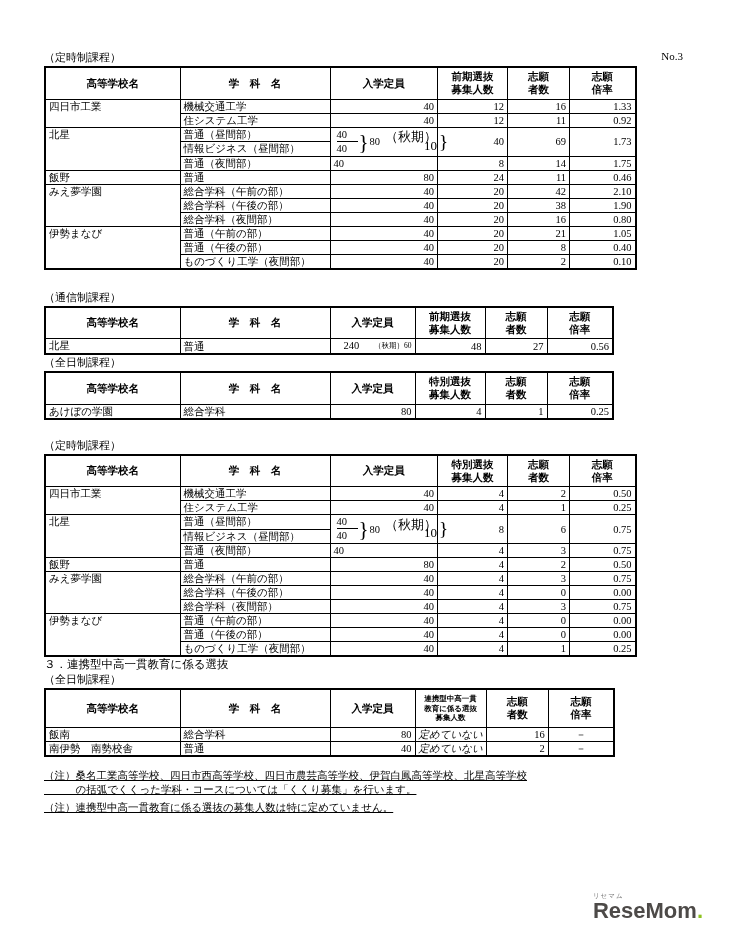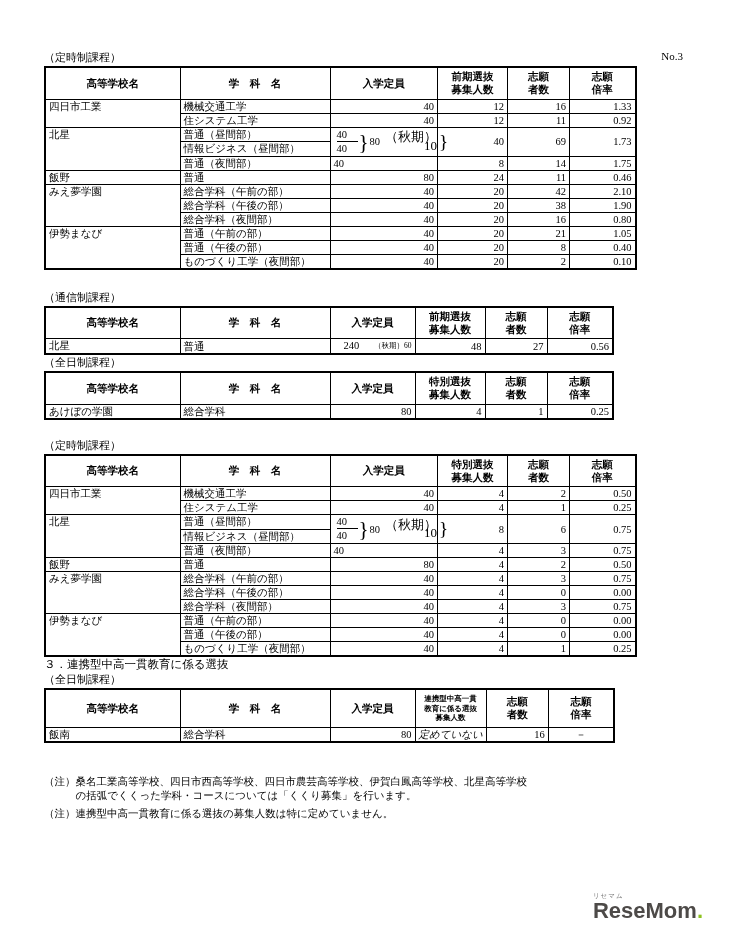--- a/index.html
+++ b/index.html
@@ -48,21 +48,21 @@
   .capx-pair span { height: 14px; line-height: 13px; display: block; }
   .capx-a { border-bottom: 1px solid #000; }
   .capx-brace { font-size: 21px; line-height: 28px; margin-left: 1px; }
   .capx-total { margin-left: 1px; }
   .capx-note { font-size: 13px; line-height: 8.5px; margin-left: 5px; text-align: right; }
 
   .cell-capwide { padding: 0 !important; }
   .capwide { display: flex; justify-content: space-between; align-items: flex-start; padding: 0 3px 0 13px; height: 14px; }
   .capnote { font-size: 7.5px; }
 
-  .notes { margin-top: 32px; width: 610px; }
+  .notes { margin-top: 12px; width: 610px; text-decoration: underline; }
   .note { margin: 0 0 3px 0; font-size: 10.5px; line-height: 14.5px; }
 
   .logo { position: absolute; right: 26px; bottom: 22px; text-align: left; }
   .logo-kana { display: block; font-size: 6.5px; color: #777; letter-spacing: 1px; padding-right: 8px; line-height: 7px; }
   .logo-main { font-family: "Liberation Sans", "DejaVu Sans", sans-serif; font-size: 22px; font-weight: bold; color: #4d4a48; line-height: 24px; }
   .logo-dot { color: #8dc21f; }
 </style>
 </head>
 <body>
 
@@ -400,20 +400,28 @@
       </thead>
     <tbody>
         <tr>
           <td class="cell-school" rowspan="1">飯南</td>
           <td class="cell-dept">総合学科</td>
           <td class="cell-cap">80</td>
           <td class="cell-small">定めていない</td>
           <td class="cell-num">16</td>
           <td class="cell-center">－</td>
         </tr>
+        <tr>
+          <td class="cell-school" rowspan="1">南伊勢　南勢校舎</td>
+          <td class="cell-dept">普通</td>
+          <td class="cell-cap">40</td>
+          <td class="cell-small">定めていない</td>
+          <td class="cell-num">2</td>
+          <td class="cell-center">－</td>
+        </tr>
       </tbody>
   </table>
 
   <div class="notes">
     <p class="note">
       <span>（注）桑名工業高等学校、四日市西高等学校、四日市農芸高等学校、伊賀白鳳高等学校、北星高等学校</span><br>
       <span>　　　の括弧でくくった学科・コースについては「くくり募集」を行います。</span>
     </p>
     <p class="note">
       <span>（注）連携型中高一貫教育に係る選抜の募集人数は特に定めていません。</span>

